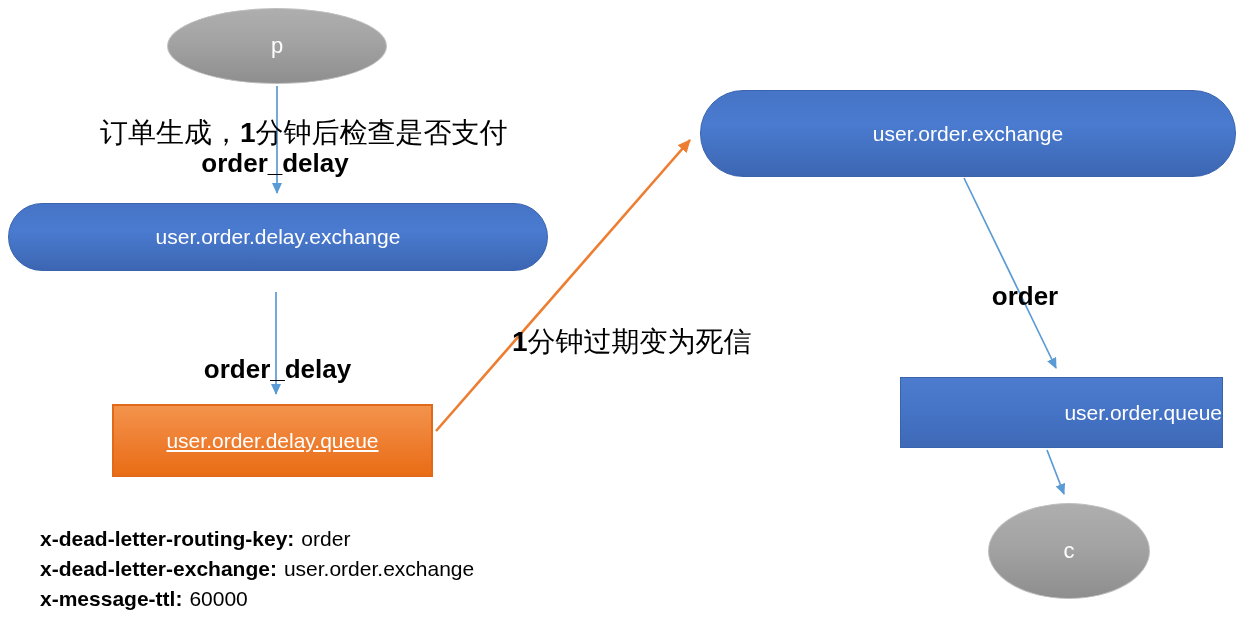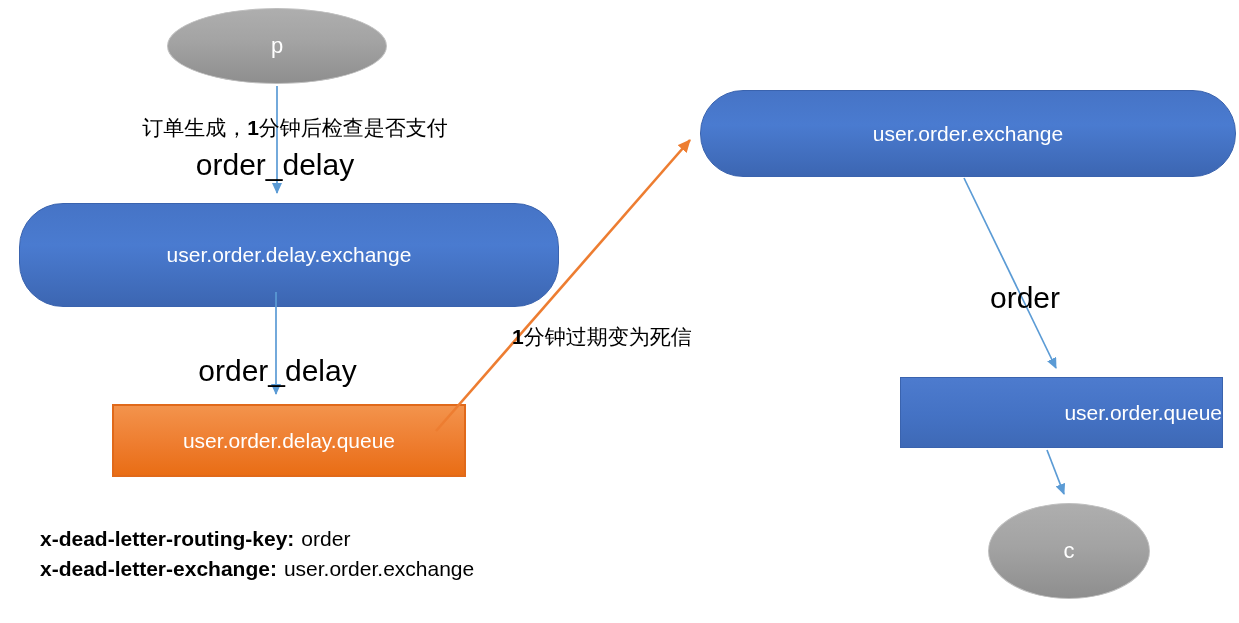--- a/index.html
+++ b/index.html
@@ -39,22 +39,22 @@
     background:linear-gradient(180deg,#f3934c 0%,#ee7d2f 55%,#e96d15 100%);
     border:2px solid #e0691a;
     font-size:21px;
   }
   .label{
     position:absolute;
     color:#000;
     z-index:4;
     white-space:nowrap;
   }
-  .cn{font-size:21px;}
-  .key{font-weight:normal;font-size:30px;text-align:center;}
+  .cn{font-size:28px;}
+  .key{font-weight:bold;font-size:26px;text-align:center;}
   .b{font-weight:bold;}
   #arrows{
     position:absolute;left:0;top:0;z-index:3;pointer-events:none;
   }
   .props{
     position:absolute;left:40px;top:524px;z-index:4;
     font-size:21px;line-height:30px;color:#000;
   }
   .prop-key{font-weight:bold;}
   .prop-value{margin-left:7px;}
@@ -77,25 +77,25 @@
     <line x1="276" y1="292" x2="276" y2="394" stroke="#5B9BD5" stroke-width="1.7" marker-end="url(#ah-blue)"></line>
     <line x1="436" y1="431" x2="690" y2="140" stroke="#ED7D31" stroke-width="2.6" marker-end="url(#ah-orange)"></line>
     <line x1="964" y1="178" x2="1056" y2="368" stroke="#5B9BD5" stroke-width="1.7" marker-end="url(#ah-blue)"></line>
     <line x1="1047" y1="450" x2="1064" y2="494" stroke="#5B9BD5" stroke-width="1.7" marker-end="url(#ah-blue)"></line>
   </svg>
 
   <div class="node ellipse" style="left:167px;top:8px;width:220px;height:76px;">
     <span>p</span>
   </div>
 
-  <div class="node pill" style="left:19px;top:203px;width:540px;height:104px;">
+  <div class="node pill" style="left:8px;top:203px;width:540px;height:68px;">
     <span>user.order.delay.exchange</span>
   </div>
 
-  <div class="node orangebox" style="left:112px;top:404px;width:354px;height:73px;">
+  <div class="node orangebox" style="left:112px;top:404px;width:321px;height:73px;text-decoration:underline;">
     <span>user.order.delay.queue</span>
   </div>
 
   <div class="node pill" style="left:700px;top:90px;width:536px;height:87px;border-radius:43px;">
     <span>user.order.exchange</span>
   </div>
 
   <div class="node bluebox" style="left:900px;top:377px;width:323px;height:71px;justify-content:flex-end;">
     <span>user.order.queue</span>
   </div>
@@ -118,15 +118,18 @@
 
   <div class="label key" style="left:970px;top:281px;width:110px;">order</div>
 
   <div class="props">
     <div>
       <span class="prop-key">x-dead-letter-routing-key:</span><span class="prop-value">order</span>
     </div>
     <div>
       <span class="prop-key">x-dead-letter-exchange:</span><span class="prop-value">user.order.exchange</span>
     </div>
+    <div>
+      <span class="prop-key">x-message-ttl:</span><span class="prop-value">60000</span>
+    </div>
   </div>
 
 </div>
 
 </body></html>

